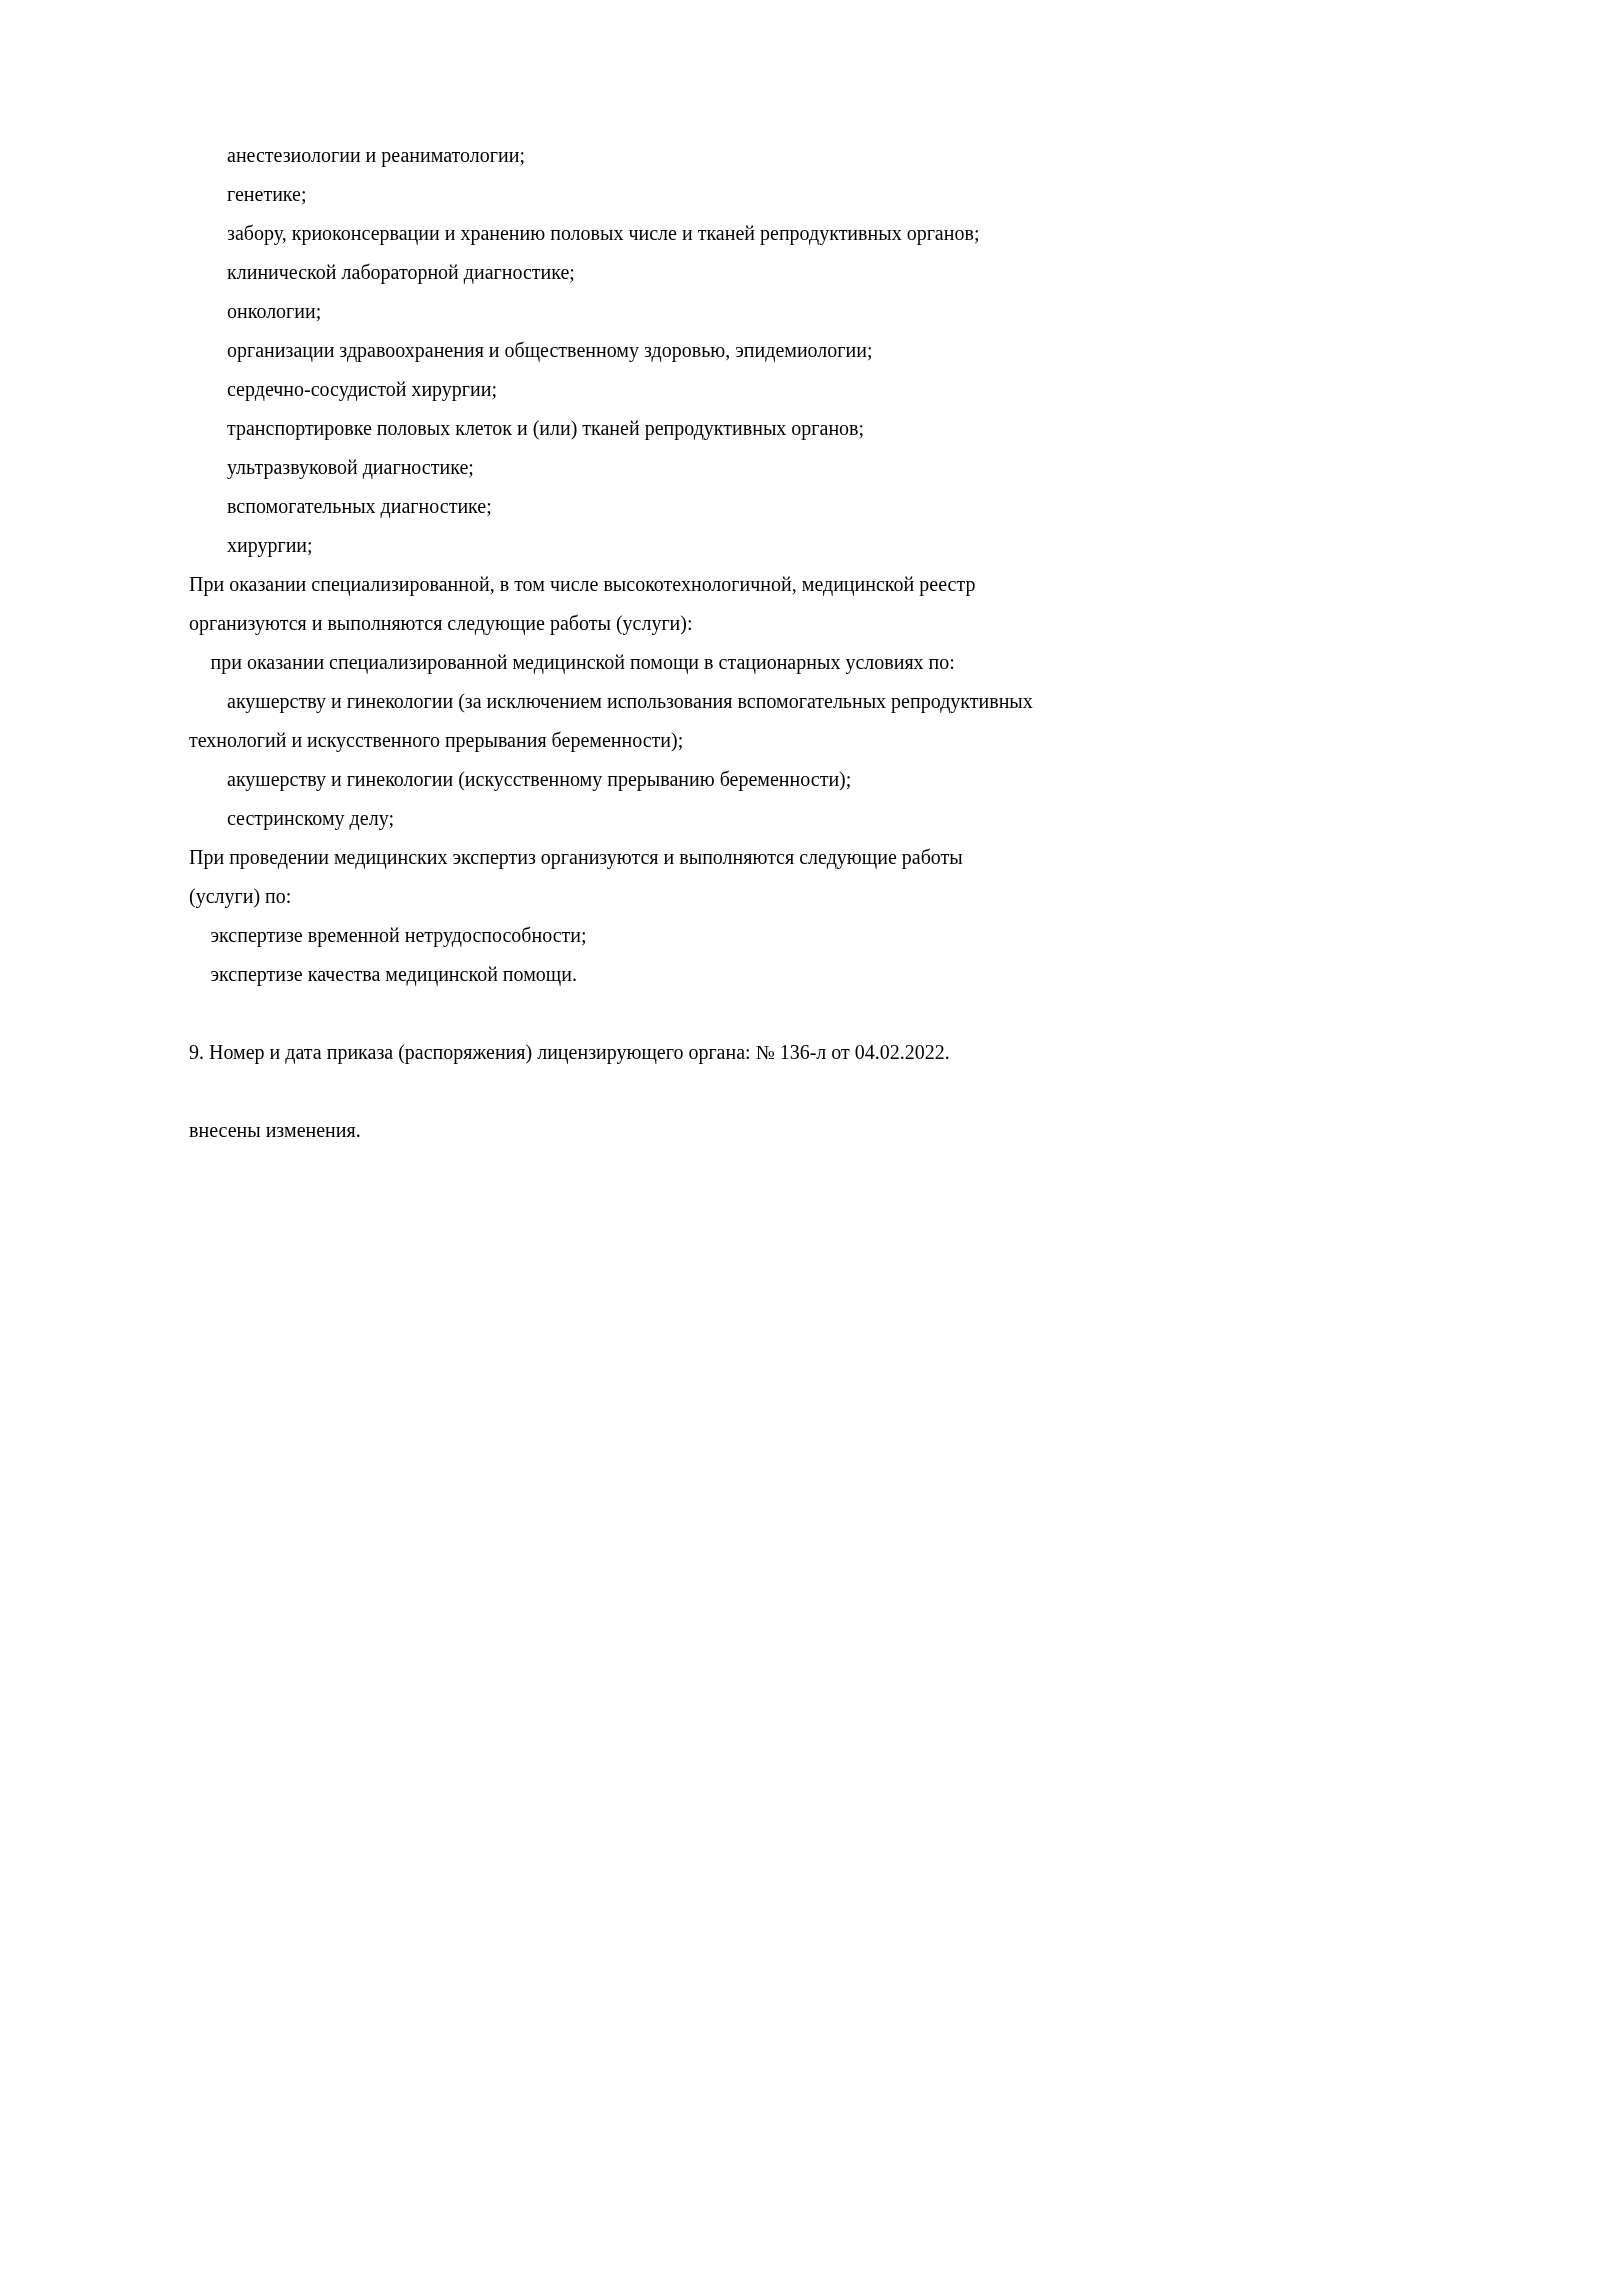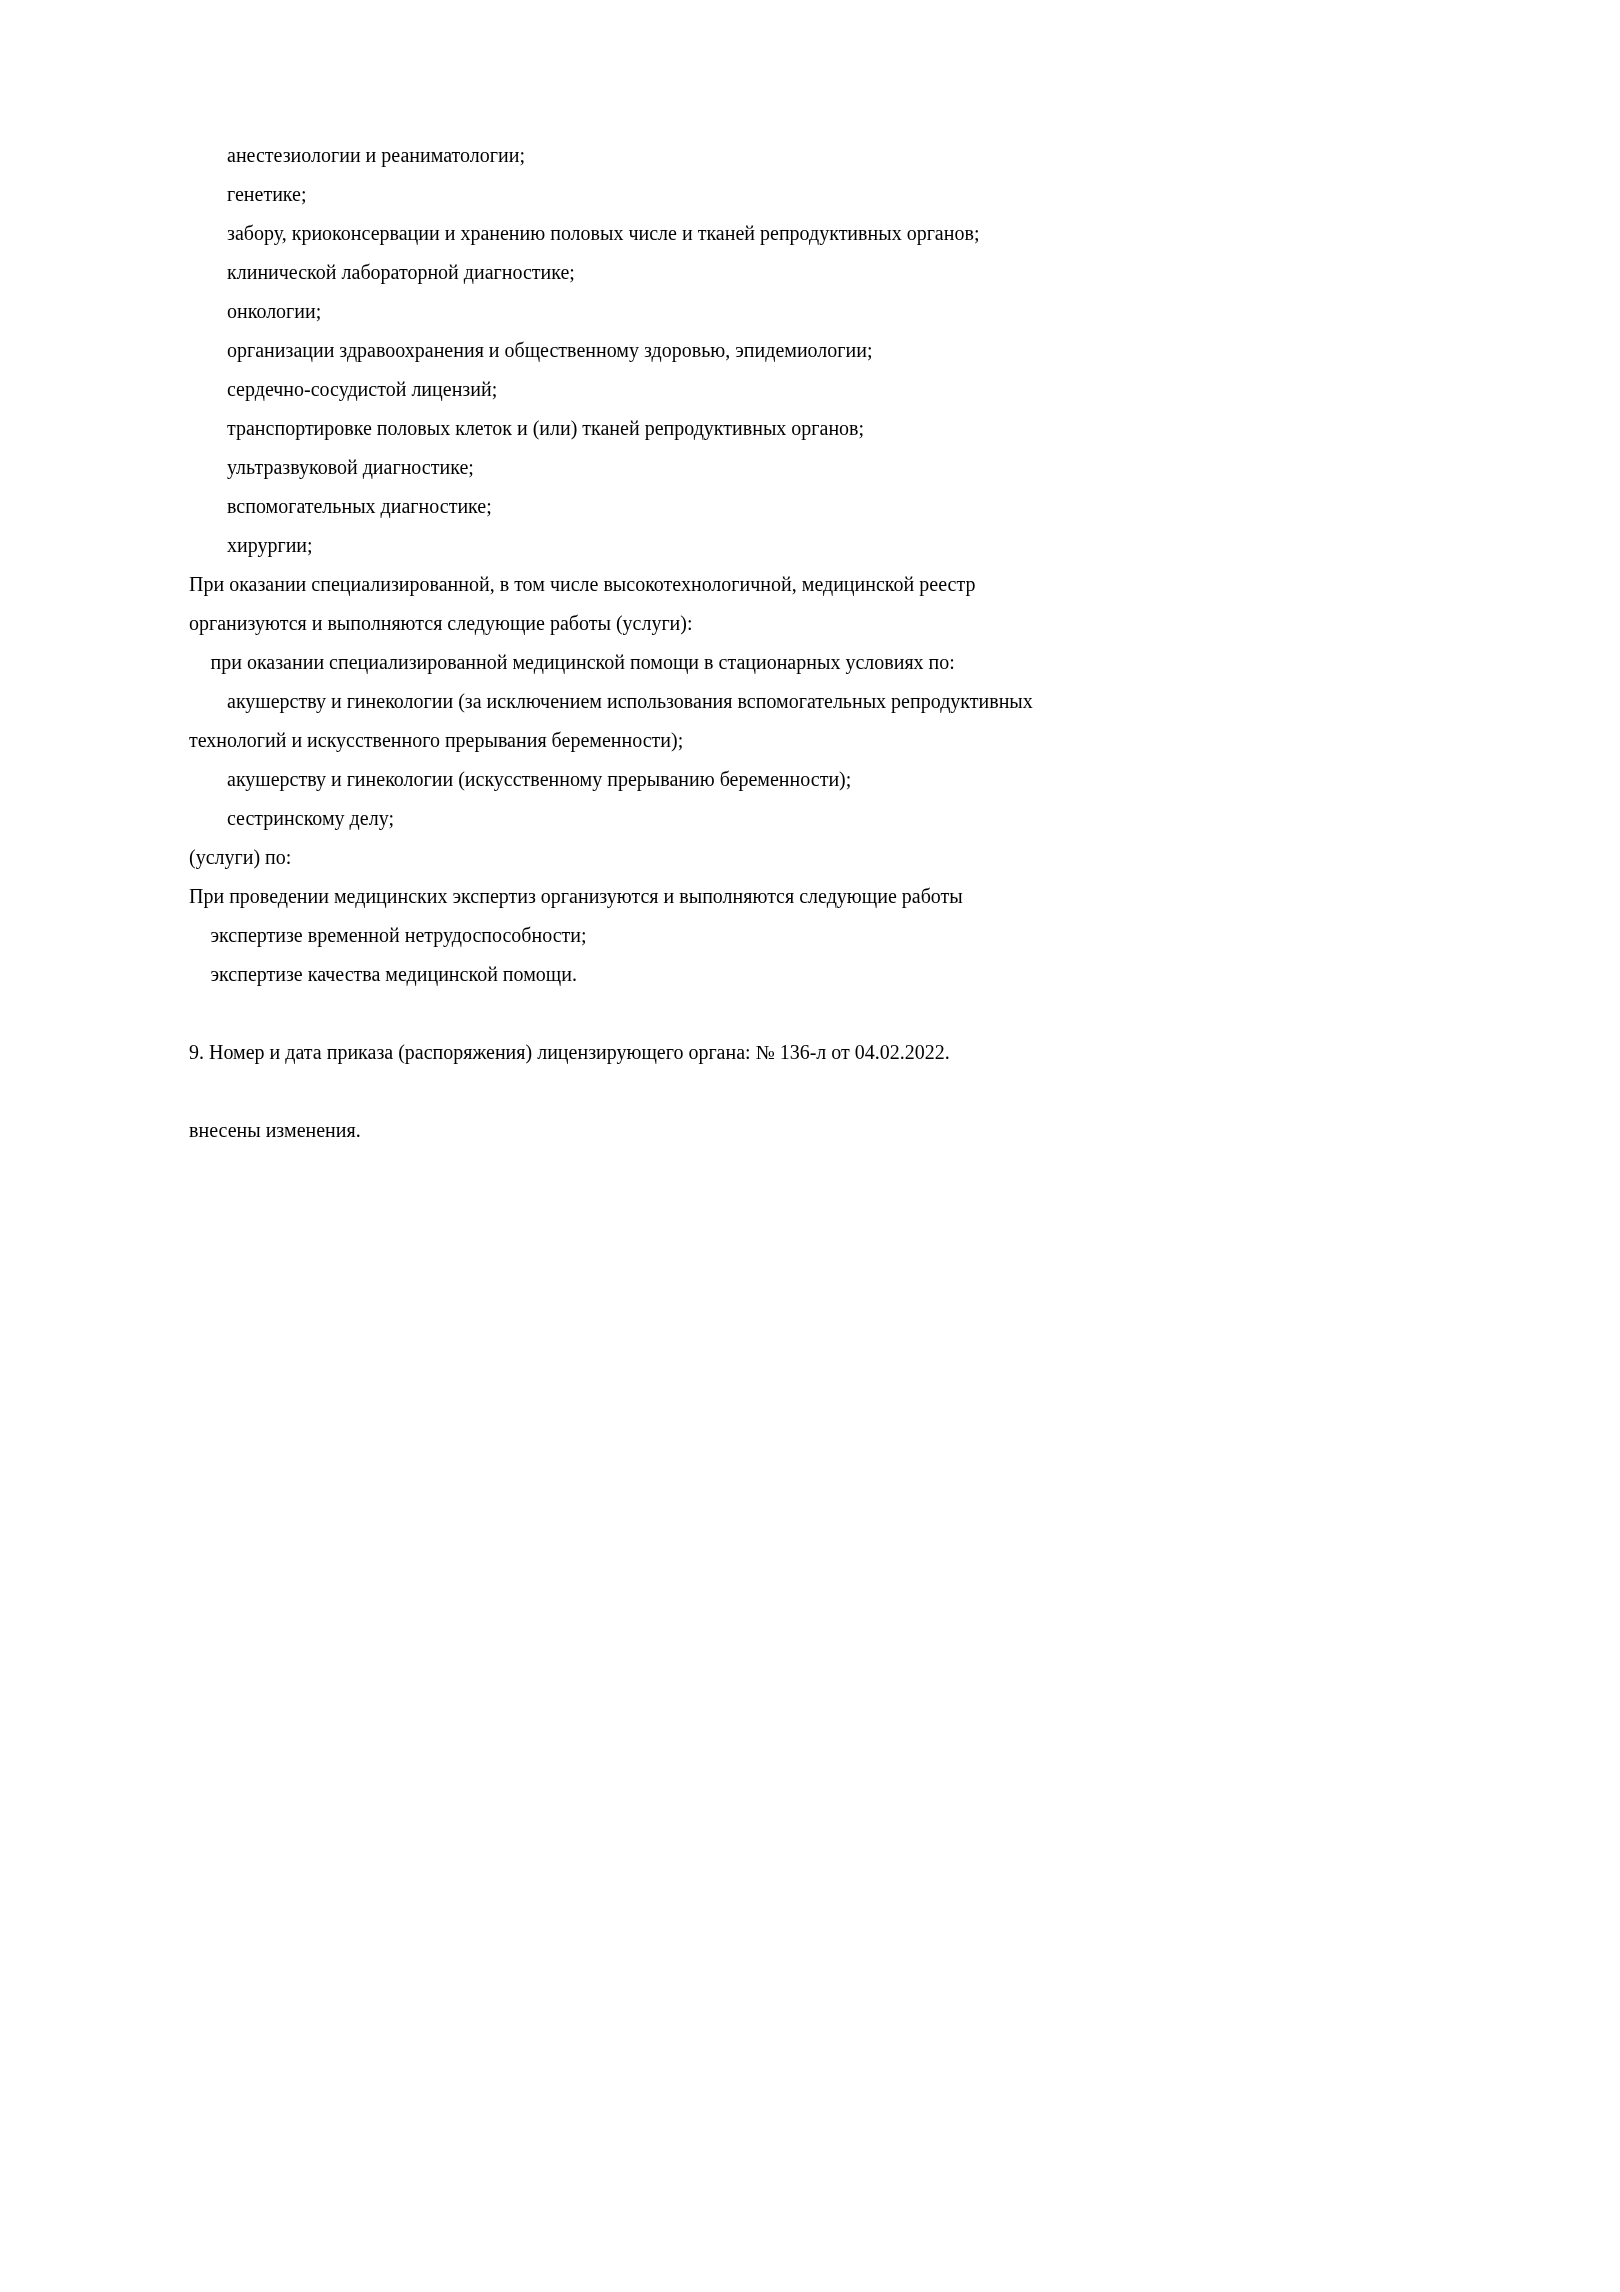--- a/index.html
+++ b/index.html
@@ -37,34 +37,34 @@
 <body>
 
 <div class="page">
   <div class="doc-body" id="doc-body" style="color: rgb(0, 0, 0);">
       <div class="line indent-2">анестезиологии и реаниматологии;</div>
       <div class="line indent-2">генетике;</div>
       <div class="line indent-2">забору, криоконсервации и хранению половых числе и тканей репродуктивных органов;</div>
       <div class="line indent-2">клинической лабораторной диагностике;</div>
       <div class="line indent-2">онкологии;</div>
       <div class="line indent-2">организации здравоохранения и общественному здоровью, эпидемиологии;</div>
-      <div class="line indent-2">сердечно-сосудистой лицензий;</div>
+      <div class="line indent-2">сердечно-сосудистой хирургии;</div>
       <div class="line indent-2">транспортировке половых клеток и (или) тканей репродуктивных органов;</div>
       <div class="line indent-2">ультразвуковой диагностике;</div>
       <div class="line indent-2">вспомогательных диагностике;</div>
       <div class="line indent-2">хирургии;</div>
       <div class="line indent-0">При оказании специализированной, в том числе высокотехнологичной, медицинской реестр</div>
       <div class="line indent-0">организуются и выполняются следующие работы (услуги):</div>
       <div class="line indent-1">при оказании специализированной медицинской помощи в стационарных условиях по:</div>
       <div class="line indent-2">акушерству и гинекологии (за исключением использования вспомогательных репродуктивных</div>
       <div class="line indent-0">технологий и искусственного прерывания беременности);</div>
       <div class="line indent-2">акушерству и гинекологии (искусственному прерыванию беременности);</div>
       <div class="line indent-2">сестринскому делу;</div>
+      <div class="line indent-0">При проведении медицинских экспертиз организуются и выполняются следующие работы</div>
       <div class="line indent-0">(услуги) по:</div>
-      <div class="line indent-0">При проведении медицинских экспертиз организуются и выполняются следующие работы</div>
       <div class="line indent-1">экспертизе временной нетрудоспособности;</div>
       <div class="line indent-1">экспертизе качества медицинской помощи.</div>
       <div class="line indent-0"></div>
       <div class="line indent-0">9. Номер и дата приказа (распоряжения) лицензирующего органа: № 136-л от 04.02.2022.</div>
       <div class="line indent-0"></div>
       <div class="line indent-0">внесены изменения.</div>
     </div>
 </div>
 
 

